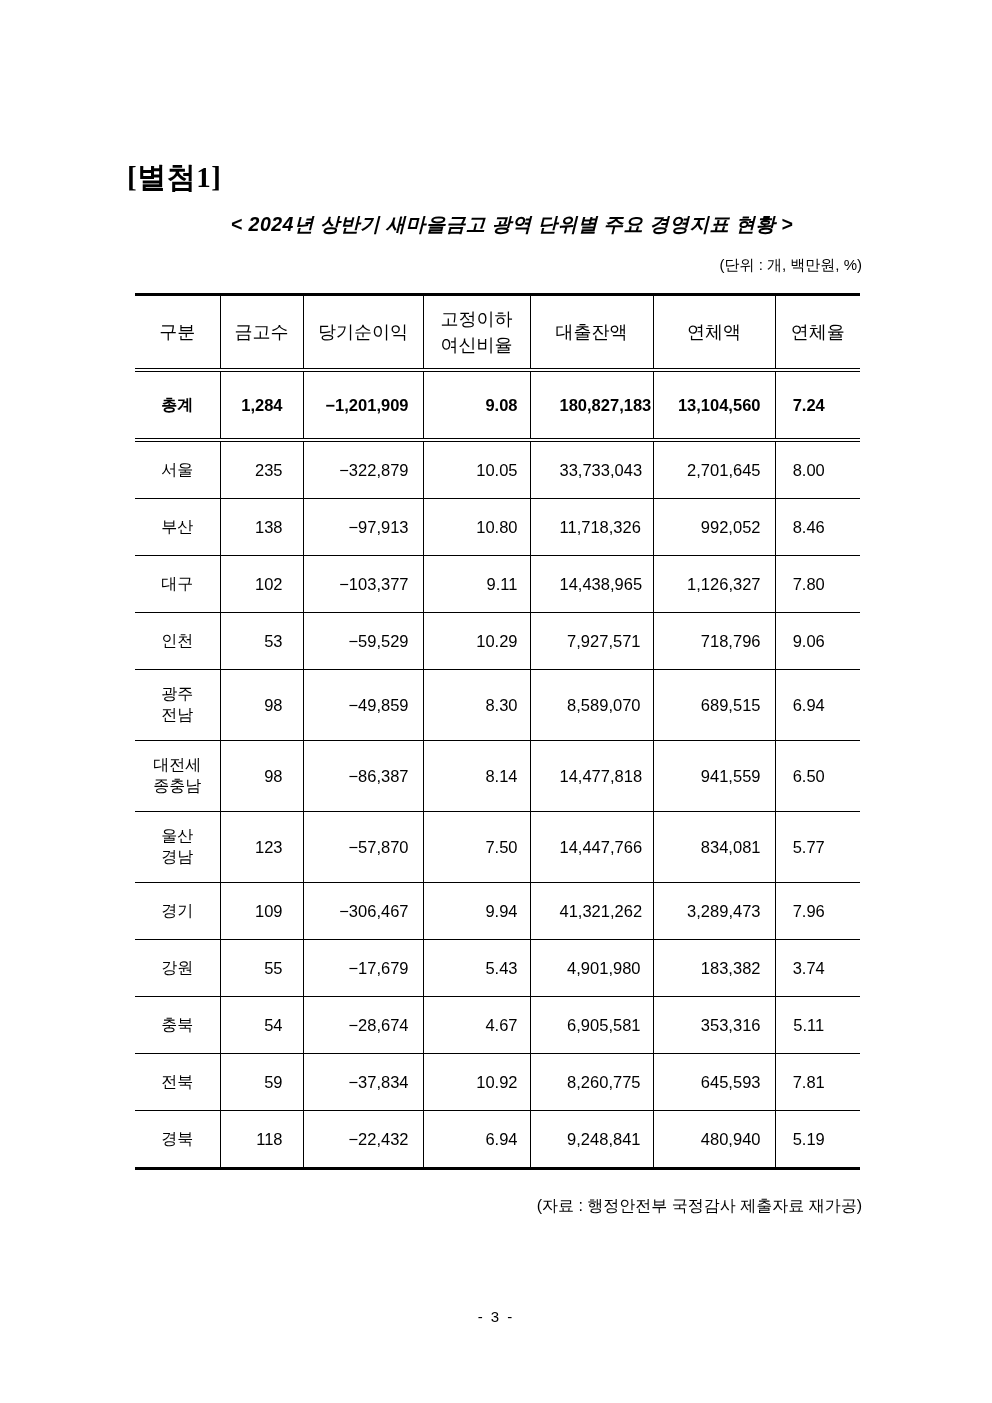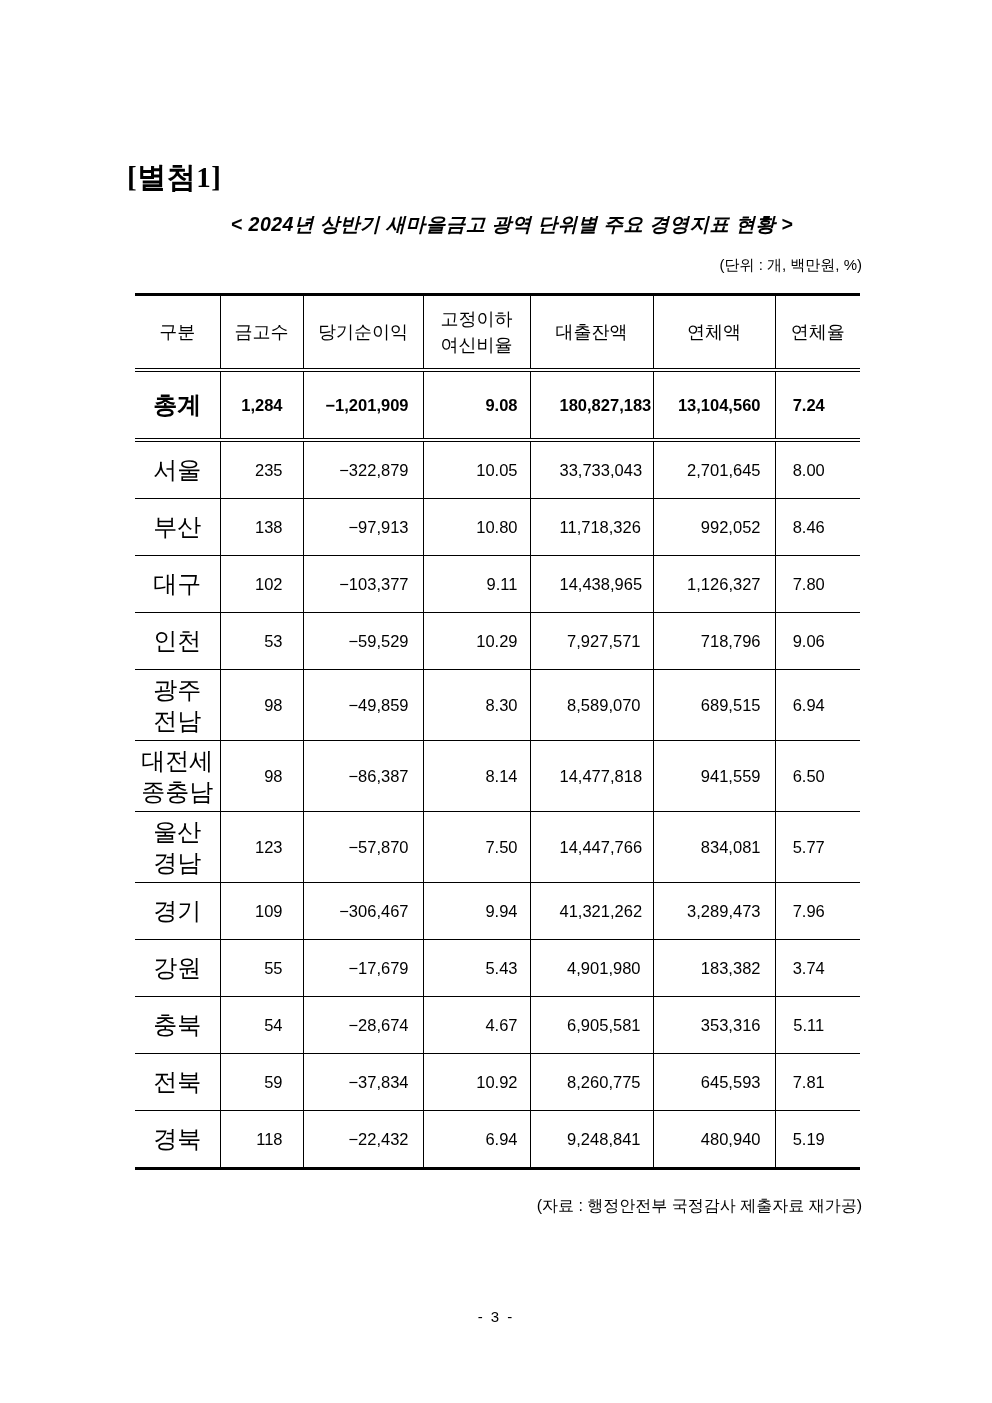--- a/index.html
+++ b/index.html
@@ -73,21 +73,21 @@
     vertical-align: middle;
   }
   table.stats tbody tr.tall td { height: 70px; }
   table.stats tbody tr.total td {
     height: 66px;
     border-bottom: 4px double #000;
     font-weight: bold;
   }
   table.stats td.region {
     text-align: center;
-    font-size: 24px;
+    font-size: 16px;
     white-space: pre-line;
     line-height: 1.3;
   }
   table.stats td.num { text-align: right; }
   table.stats td:nth-child(2) { padding-right: 20px; }
   table.stats td:nth-child(3) { padding-right: 14px; }
   table.stats td:nth-child(4) { padding-right: 12px; }
   table.stats td:nth-child(5) { padding-right: 12px; padding-left: 29px; }
   table.stats td:nth-child(6) { padding-right: 14px; }
   table.stats td:nth-child(7) { padding-right: 18px; text-align: center; }

